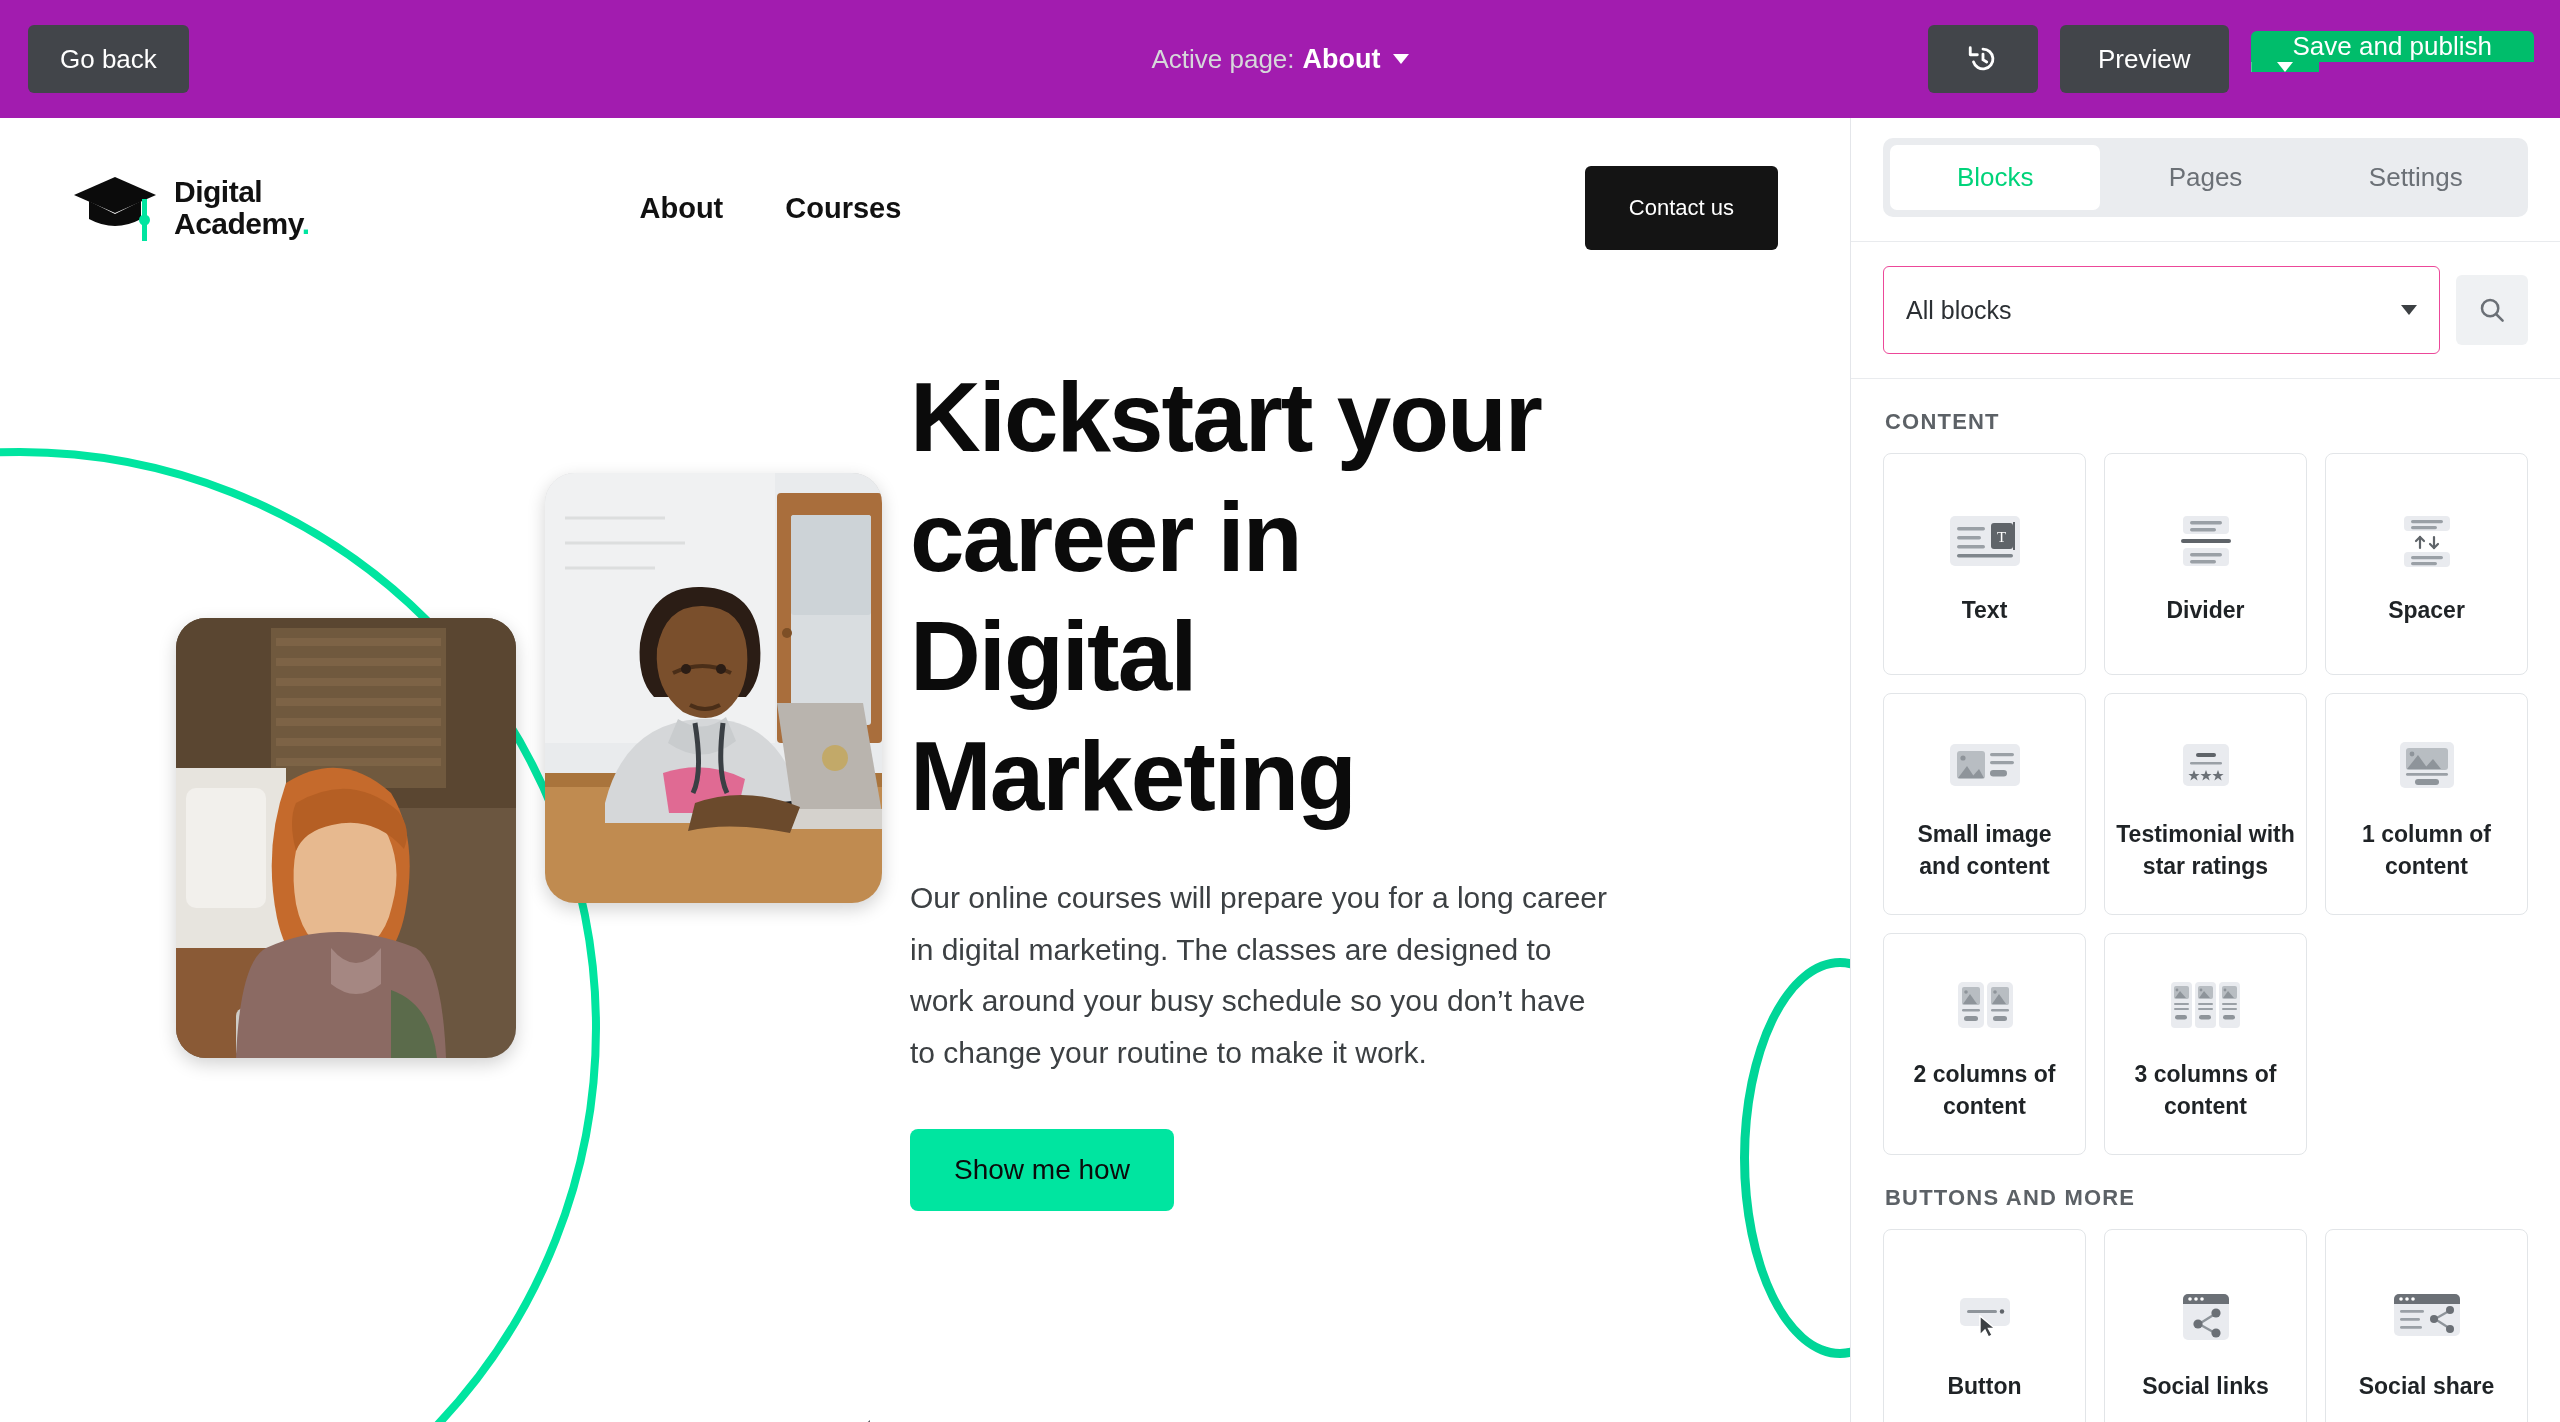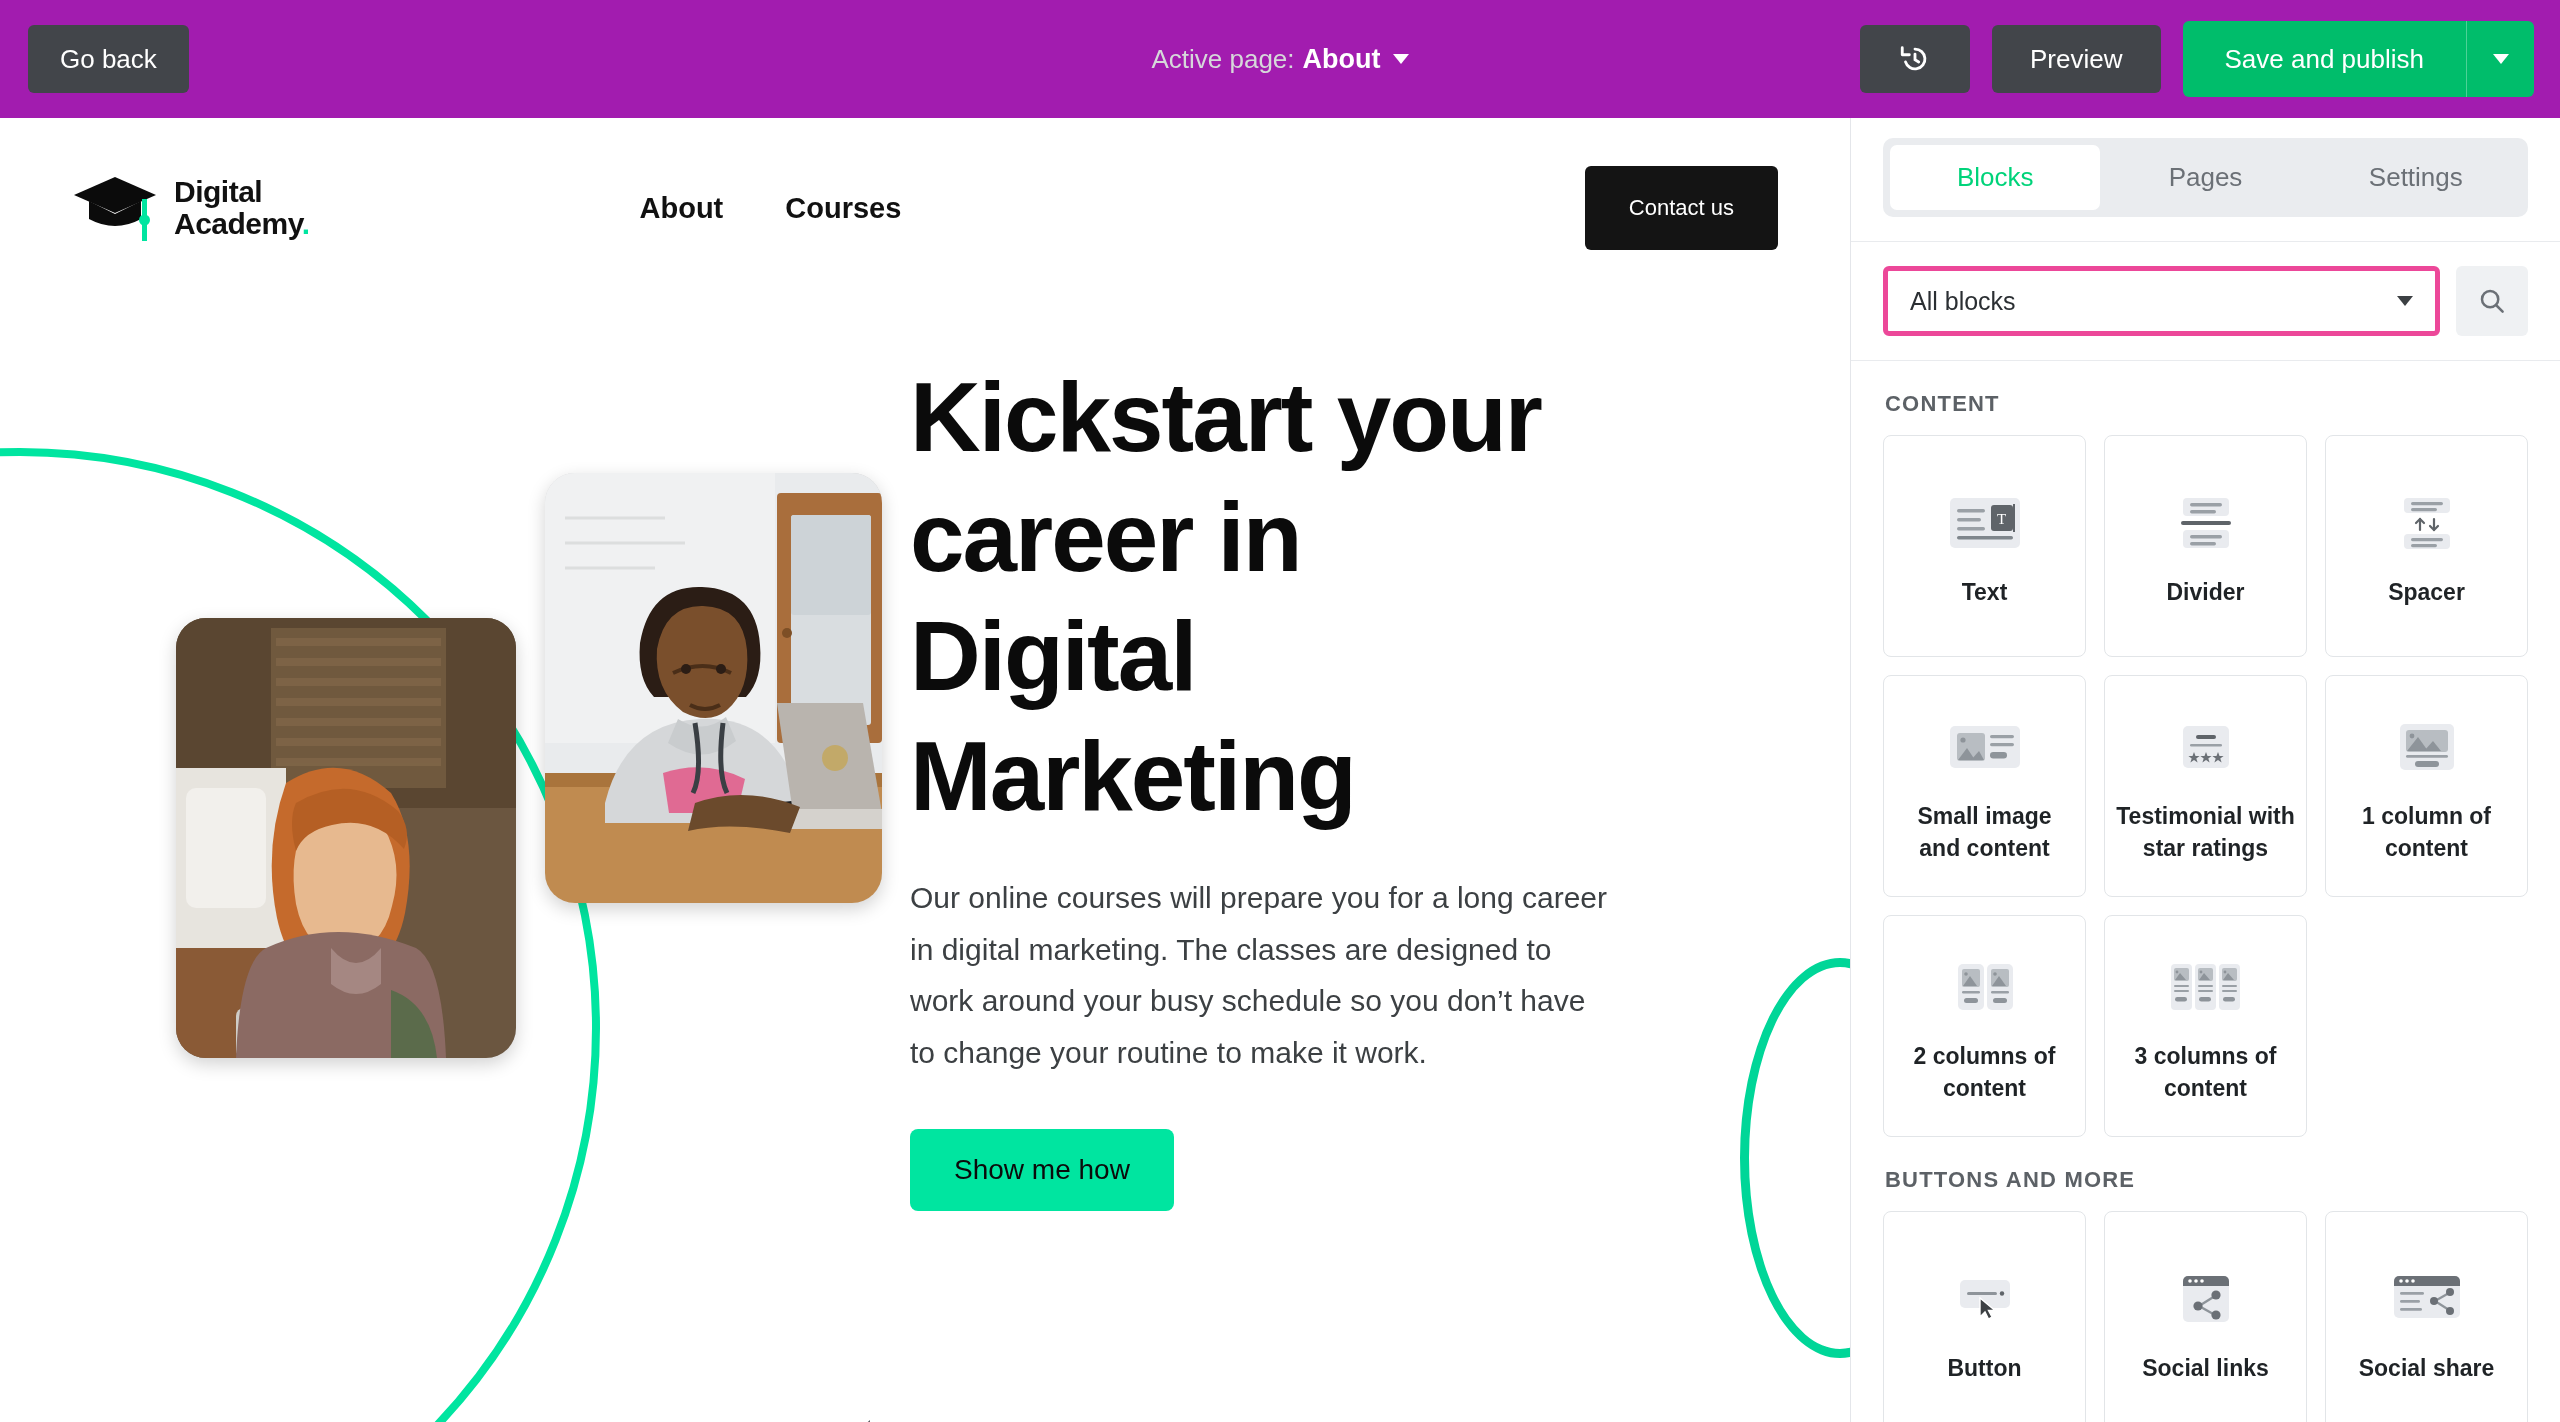--- a/index.html
+++ b/index.html
@@ -66,22 +66,22 @@
     height: 68px; padding: 0 38px;
     background: #42454a;
     border: none; border-radius: 6px;
     color: #ffffff; font-size: 26px;
     font-family: "Liberation Sans", sans-serif;
     cursor: pointer;
     display: flex; align-items: center; justify-content: center;
   }
   .publish-group {
     display: flex; align-items: stretch;
-    height: 76px;
-    border-radius: 6px; overflow: hidden;
+    height: 56px;
+    border-radius: 6px; overflow: hidden; flex-direction: column;
   }
   .publish-btn {
     background: #00bd6b;
     border: none;
     padding: 0 42px;
     color: #ffffff; font-size: 26px;
     font-family: "Liberation Sans", sans-serif;
     cursor: pointer;
     display: flex; align-items: center;
   }
@@ -252,22 +252,22 @@
     background: #ffffff;
     color: #00d37a;
   }
   .panel-filter-row {
     display: flex; align-items: center; gap: 16px;
     padding: 24px 32px 24px 32px;
     border-bottom: 1px solid #e9ebee;
   }
   .block-select {
     flex: 1;
-    height: 70px;
-    border: 5px solid #ec4899;
+    height: 88px;
+    border: 1px solid #ec4899;
     border-radius: 6px;
     display: flex; align-items: center;
     padding: 0 22px;
     font-size: 25px; color: #2b2f33;
     cursor: pointer;
     background: #ffffff;
     position: relative;
   }
   .block-select .sel-caret {
     position: absolute; right: 22px;

